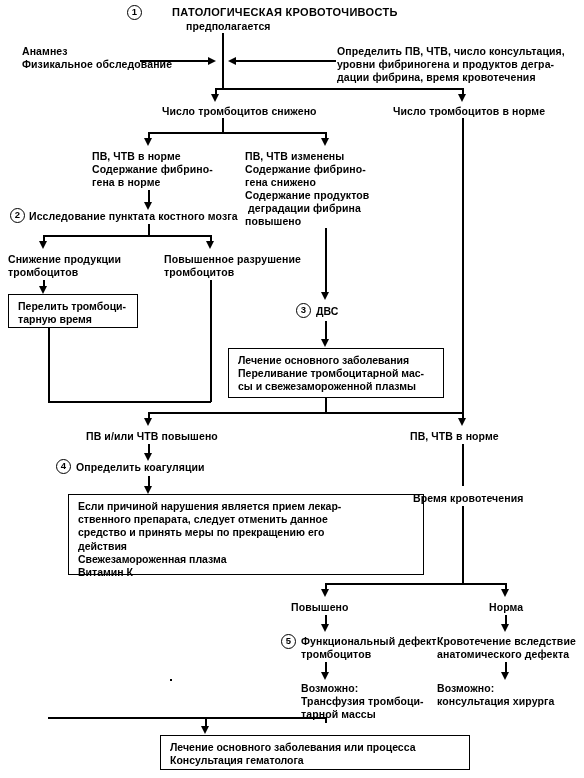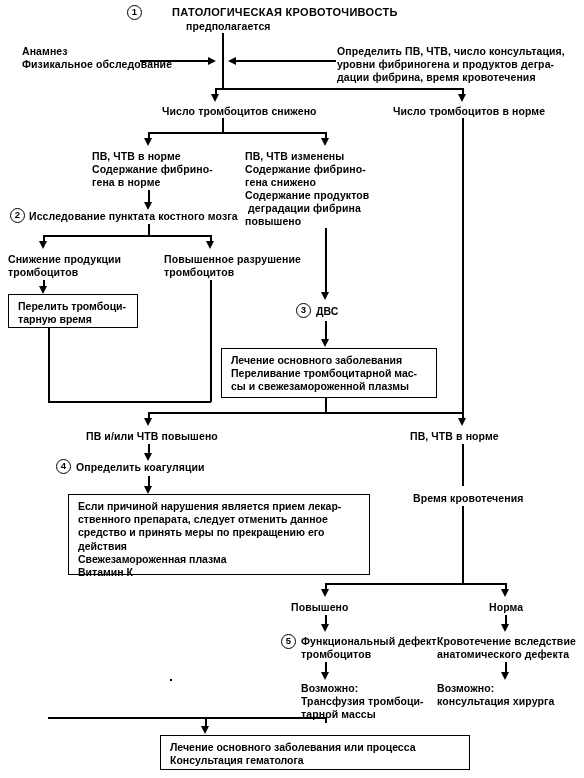--- a/index.html
+++ b/index.html
@@ -123,21 +123,21 @@
   <div class="v" style="left:48px;top:328px;height:74px;"></div>
 
   <div class="v" style="left:210px;top:280px;height:122px;"></div>
 
   <div class="circ" style="left:296px;top:303px;">3</div>
   <div class="txt" style="left:316px;top:305px;">ДВС</div>
 
   <div class="v" style="left:325px;top:321px;height:20px;"></div>
   <div class="ad" style="left:321px;top:339px;"></div>
 
-  <div class="box" style="left:221px;top:348px;width:216px;height:50px;">
+  <div class="box" style="left:228px;top:348px;width:216px;height:50px;">
     <div class="bt"><span>Лечение основного заболевания</span>
 <span>Переливание тромбоцитарной мас-</span>
 <span>сы и свежезамороженной плазмы</span></div>
   </div>
 
   <div class="v" style="left:325px;top:398px;height:14px;"></div>
 
   <div class="h" style="left:48px;top:401px;width:163px;"></div>
 
   <div class="h" style="left:148px;top:412px;width:316px;"></div>
@@ -151,21 +151,21 @@
 
   <div class="v" style="left:148px;top:444px;height:11px;"></div>
   <div class="ad" style="left:144px;top:453px;"></div>
 
   <div class="circ" style="left:56px;top:459px;">4</div>
   <div class="txt" style="left:76px;top:461px;">Определить коагуляции</div>
 
   <div class="v" style="left:148px;top:476px;height:12px;"></div>
   <div class="ad" style="left:144px;top:486px;"></div>
 
-  <div class="box" style="left:68px;top:494px;width:302px;height:81px;">
+  <div class="box" style="left:68px;top:494px;width:356px;height:81px;">
     <div class="bt"><span>Если причиной нарушения является прием лекар-</span>
 <span>ственного препарата, следует отменить данное</span>
 <span>средство и принять меры по прекращению его</span>
 <span>действия</span>
 <span>Свежезамороженная плазма</span>
 <span>Витамин К</span></div>
   </div>
 
   <div class="txt" style="left:413px;top:492px;">Время кровотечения</div>
   <div class="v" style="left:462px;top:444px;height:42px;"></div>

